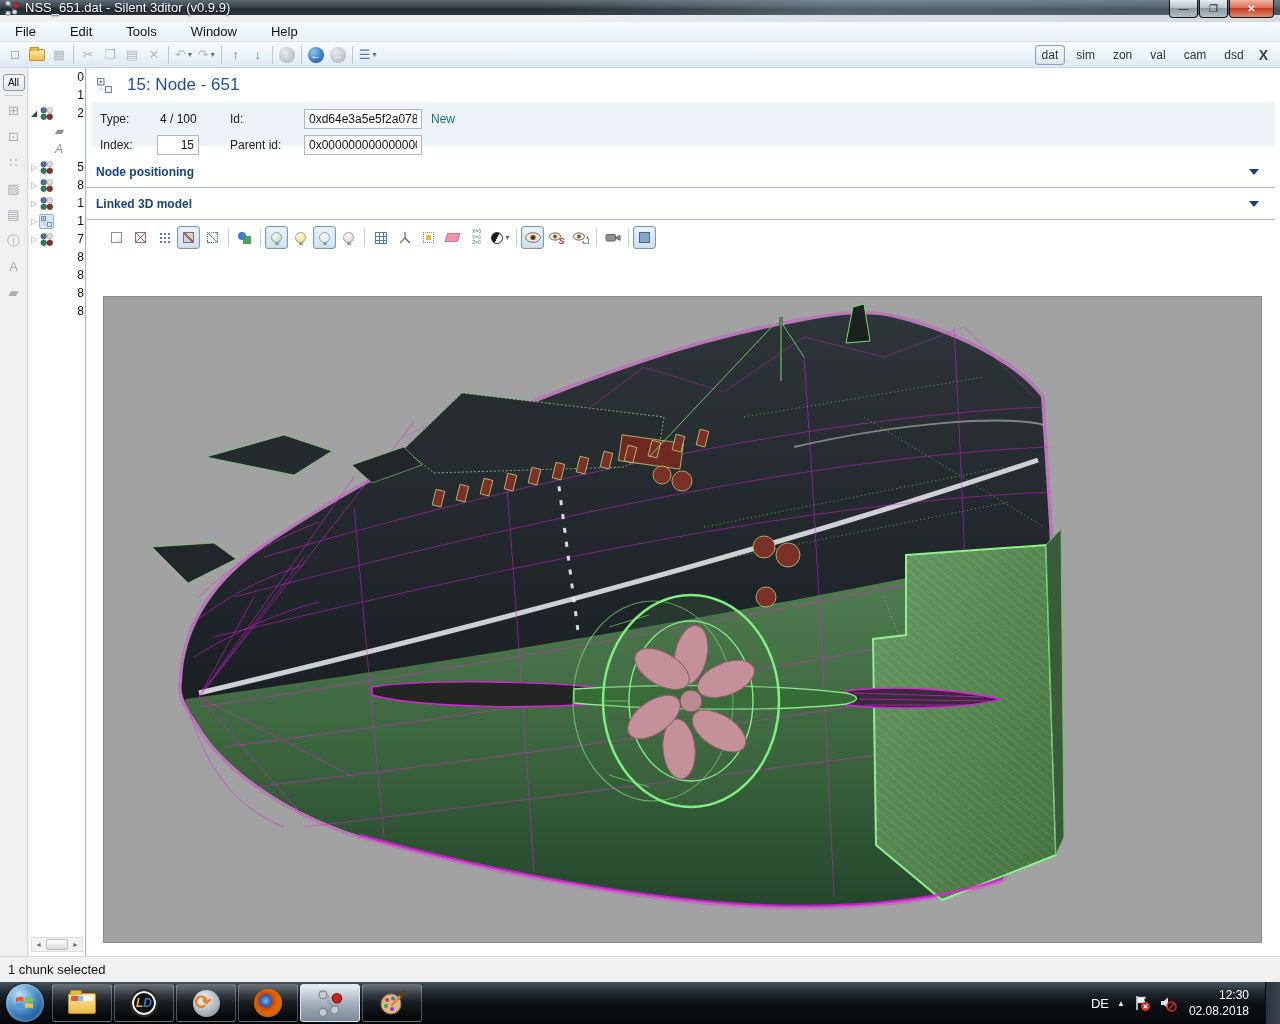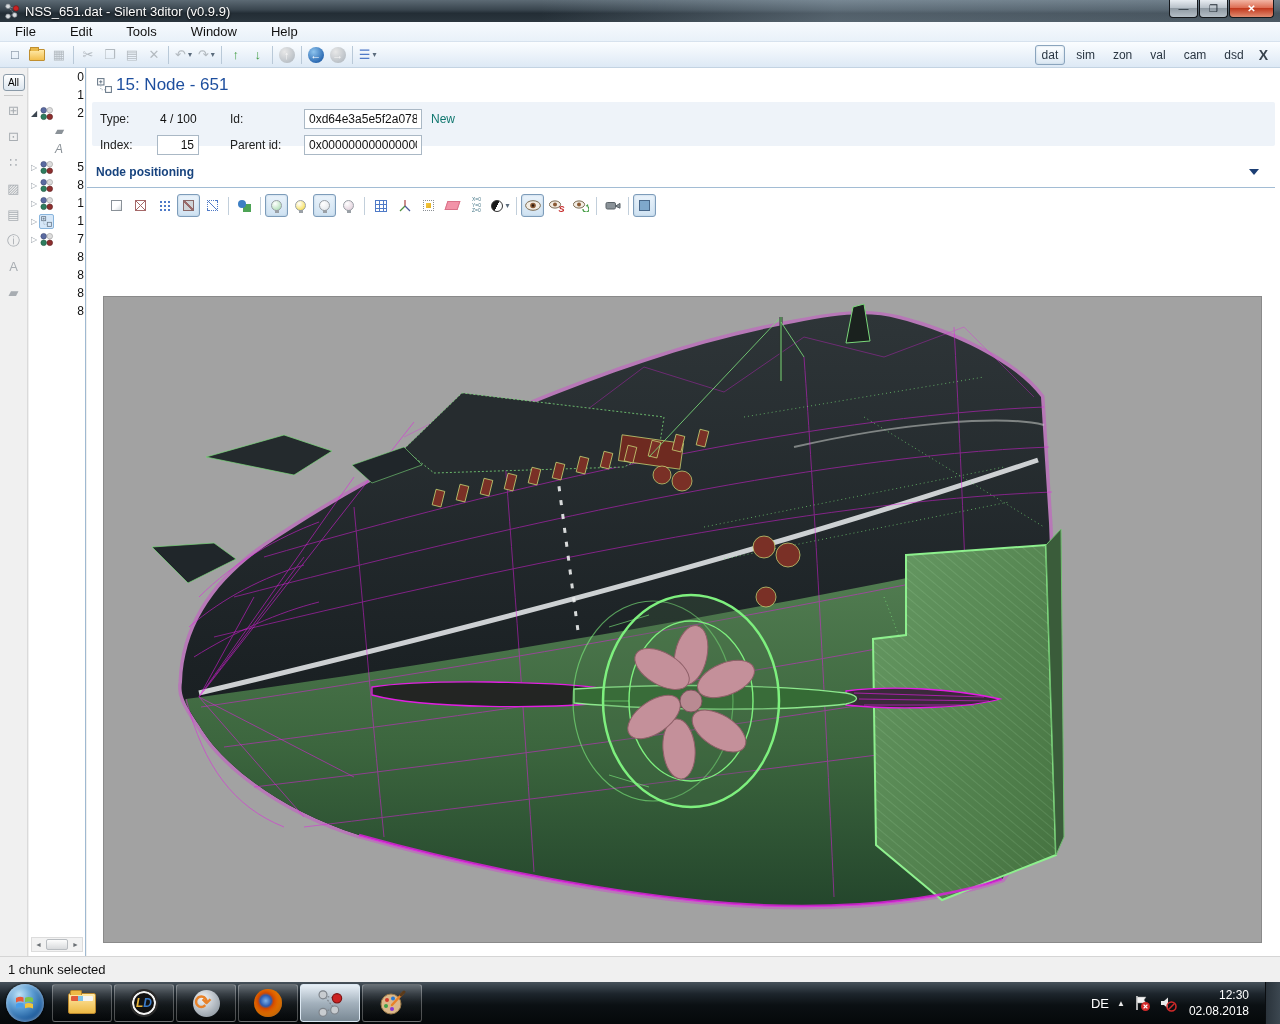--- a/index.html
+++ b/index.html
@@ -1,20 +1,20 @@
 <!DOCTYPE html>
 <html><head>
 <meta charset="utf-8">
 <style>
   * { margin:0; padding:0; box-sizing:border-box; }
   html,body { width:1280px; height:1024px; overflow:hidden; }
   body { font-family:"Liberation Sans","DejaVu Sans",sans-serif; font-size:12px; background:#f0f0f0; position:relative; }
 
   
-  .titlebar { position:absolute; top:0; left:0; width:1280px; height:22px;
+  .titlebar { position:absolute; top:0; left:0; width:1280px; height:15px;
     background:linear-gradient(180deg,#5c6a74 0%,#39454e 45%,#232d35 60%,#2b363e 100%); display:flex; align-items:center; color:#fff; }
   .titlebar .glass { position:absolute; right:0; top:0; width:740px; height:22px;
     background:linear-gradient(90deg,rgba(255,255,255,0) 0%,rgba(170,190,205,.35) 40%,rgba(150,170,185,.3) 100%); pointer-events:none; }
   .app-icon16 { width:16px; height:16px; margin:0 5px 0 4px; }
   .title-text { font-size:13px; text-shadow:0 1px 2px #000; z-index:1; }
   .wincontrols { position:absolute; right:6px; top:0; display:flex; z-index:2; }
   .wbtn { width:29px; height:18px; border:1px solid #14181c; border-top:none; border-radius:0 0 4px 4px;
     background:linear-gradient(180deg,#e8edf2 0%,#b9c2ca 45%,#8f9aa3 50%,#b4bec6 100%);
     color:#1d2730; font-size:10px; line-height:16px; text-align:center; margin-left:1px; cursor:pointer; }
   .wbtn.close { width:45px; background:linear-gradient(180deg,#f2b5a4 0%,#dd6e54 45%,#c23a1f 50%,#e08b70 100%); color:#fff; font-weight:bold; }
@@ -59,21 +59,21 @@
   .trow .ticon { width:15px; height:15px; flex:0 0 auto; }
   .trow .num { position:absolute; right:1px; top:2px; }
   .trow .ticon.sel { background:#d6e7f8; border:1px solid #88b4dc; border-radius:2px; }
   .trow .child-ic { margin-left:26px; font-size:12px; color:#8b9298; }
   .tree-scroll { position:absolute; bottom:4px; left:2px; right:2px; height:15px; background:#f2f2f2; border:1px solid #dcdcdc; display:flex; align-items:center; justify-content:space-between; }
   .tree-scroll .sarr { font-size:7px; color:#6a6f74; padding:0 3px; cursor:pointer; }
   .tree-scroll .thumb { flex:1; height:11px; margin:0 1px; background:linear-gradient(180deg,#fdfdfd,#d8dadc); border:1px solid #b8bcc0; border-radius:2px; }
 
   
   .panel { position:absolute; top:68px; left:87px; right:0; bottom:68px; background:#fff; }
-  .node-head { display:flex; align-items:center; gap:3px; padding:7px 0 5px 9px; }
+  .node-head { display:flex; align-items:center; gap:14px; padding:7px 0 5px 9px; }
   .node-title { font-size:17px; color:#1d4e9e; }
   .formbox { margin:2px 5px 0 5px; background:#eef3f9; border-radius:2px; padding:7px 8px 9px; position:relative; height:44px; }
   .frow { position:absolute; display:flex; align-items:center; }
   .flabel { color:#222; font-size:12px; }
   .fvalue { font-size:12px; color:#111; }
   .finput { height:20px; border:1px solid #aab8c5; background:#fff; font-size:12px; font-family:inherit; padding:0 4px; color:#111; }
   .newlink { color:#0f766e; font-size:12px; cursor:pointer; margin-left:9px; }
   .sections { margin:10px 0 0 0; }
   .sect { position:relative; height:32px; border-bottom:1px solid #a2bcd4; margin:0 5px 0 0; cursor:pointer; }
   .sect .slabel { position:absolute; left:9px; top:9px; font-weight:bold; font-size:12px; color:#17437e; }
@@ -382,20 +382,24 @@
     <div class="frow" style="left:212px; top:33px;">
       <input class="finput" style="width: 118px;" value="0x0000000000000000">
     </div>
   </div>
 
   <div class="sections">
     <div class="sect">
       <span class="slabel">Node positioning</span>
       <span class="chev down"></span>
     </div>
+    <div class="sect">
+      <span class="slabel">Linked 3D model</span>
+      <span class="chev down"></span>
+    </div>
   </div>
 
   <div class="ptools">
     <button class="pbtn">
         <span class="cube1"></span>
       </button>
     <button class="pbtn">
         <span class="cubeR"></span>
       </button>
     <button class="pbtn">

